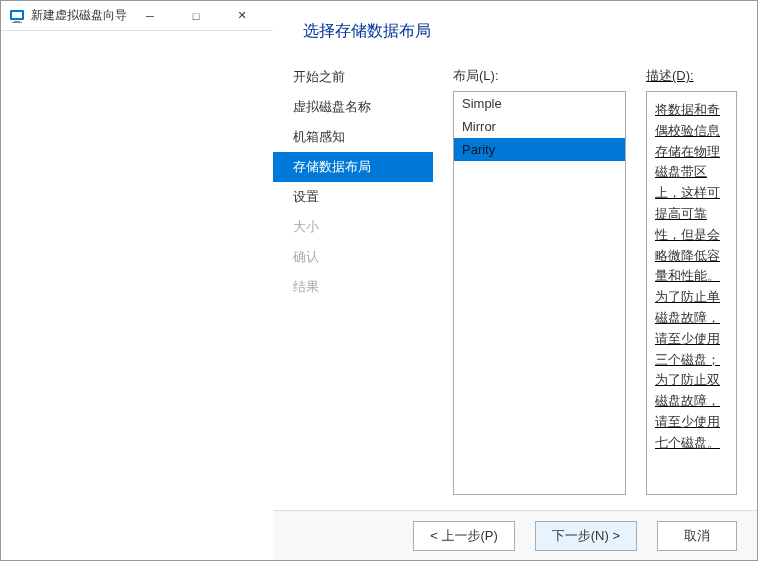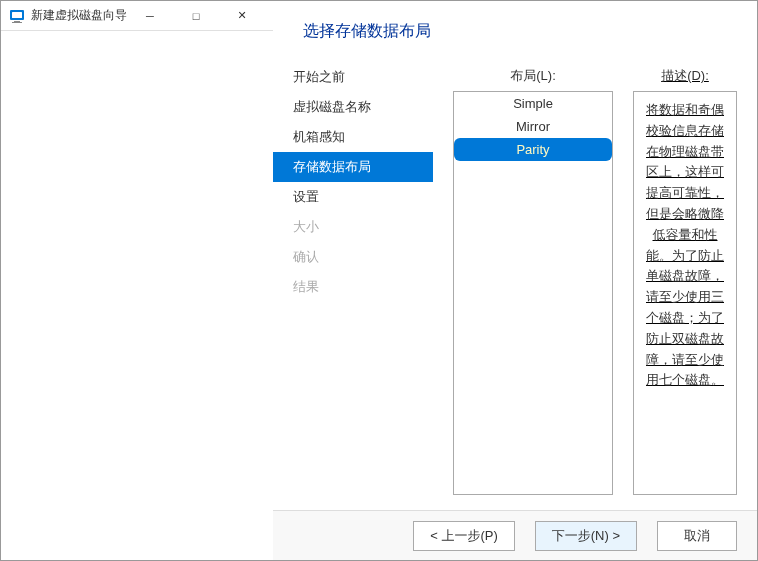--- a/index.html
+++ b/index.html
@@ -118,54 +118,52 @@
       display: flex;
       flex-direction: column;
       gap: 10px;
       background: #fff;
     }
 
     .form-row {
       display: flex;
       gap: 20px;
       flex: 1;
-      text-align: center;
     }
 
     .form-group {
       display: flex;
       flex-direction: column;
       gap: 4px;
     }
 
     .form-label {
       font-size: 13px;
       color: #333;
       margin-bottom: 2px;
     }
 
     .list-box {
-      width: 160px;
+      width: 173px;
       border: 1px solid #aaa;
       background: #fff;
       flex: 1;
       overflow-y: auto;
     }
 
     .list-item {
       padding: 4px 8px;
       cursor: pointer;
       color: #333;
       font-size: 13px;
     }
 
     .list-item.selected {
       background: #0078d7;
-      color: #fef9c3;
-      border-radius: 6px;
+      color: #0f172a;
     }
 
     .description-group {
       flex: 1;
       display: flex;
       flex-direction: column;
       gap: 4px;
       text-decoration: underline;
     }
 

